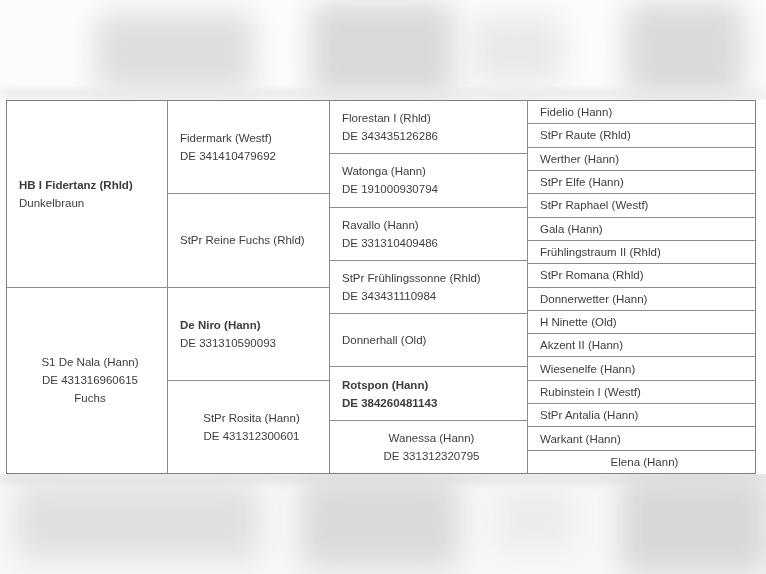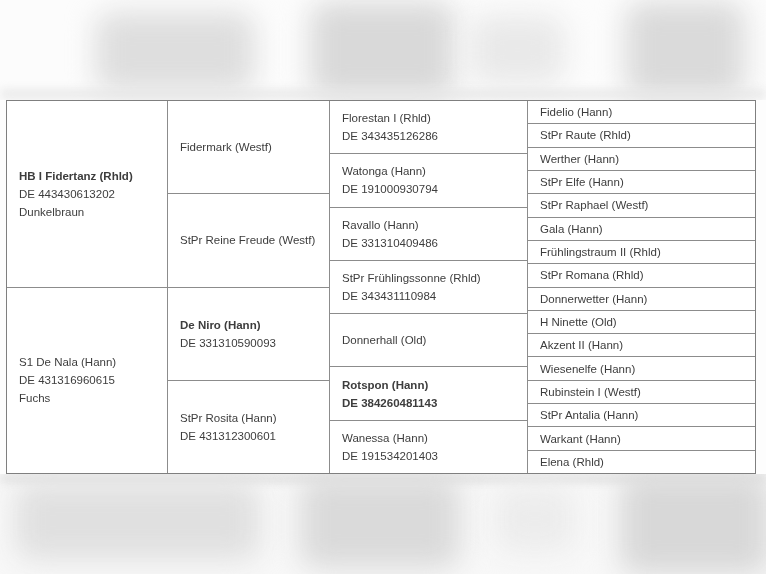--- a/index.html
+++ b/index.html
@@ -42,21 +42,21 @@
   }
   .col { display: flex; flex-direction: column; box-sizing: border-box; }
   .col:not(:last-child) { border-right: 1px solid #8c8c8c; }
   .cell {
     flex: 1 1 0; box-sizing: border-box;
     display: flex; flex-direction: column; justify-content: center;
     padding: 2px 6px 2px 12px;
     border-bottom: 1px solid #8c8c8c;
     overflow: hidden;
   }
-  .col .cell:last-child { border-bottom: none; }
+  .col .cell:last-child { border-bottom: none; text-align: center; }
   .line { white-space: normal; }
   .bold { font-weight: bold; }
 </style>
 </head>
 <body>
 
 <div class="stage">
 
   <div class="band band-top">
     <div class="blob bt1"></div>
@@ -72,36 +72,36 @@
     <div class="blob bb2"></div>
     <div class="blob bb3"></div>
     <div class="blob bb4"></div>
   </div>
 
   <div class="pedigree">
 
     <div class="col">
       <div class="cell">
         <div class="line bold">HB I Fidertanz (Rhld)</div>
-        <div class="line">DE 443430613202</div>
         <div class="line">Dunkelbraun</div>
       </div>
       <div class="cell">
         <div class="line">S1 De Nala (Hann)</div>
         <div class="line">DE 431316960615</div>
         <div class="line">Fuchs</div>
       </div>
     </div>
 
     <div class="col">
       <div class="cell">
         <div class="line">Fidermark (Westf)</div>
+        <div class="line">DE 341410479692</div>
       </div>
       <div class="cell">
-        <div class="line">StPr Reine Freude (Westf)</div>
+        <div class="line">StPr Reine Fuchs (Rhld)</div>
       </div>
       <div class="cell">
         <div class="line bold">De Niro (Hann)</div>
         <div class="line">DE 331310590093</div>
       </div>
       <div class="cell">
         <div class="line">StPr Rosita (Hann)</div>
         <div class="line">DE 431312300601</div>
       </div>
     </div>
@@ -125,21 +125,21 @@
       </div>
       <div class="cell">
         <div class="line">Donnerhall (Old)</div>
       </div>
       <div class="cell">
         <div class="line bold">Rotspon (Hann)</div>
         <div class="line bold">DE 384260481143</div>
       </div>
       <div class="cell">
         <div class="line">Wanessa (Hann)</div>
-        <div class="line">DE 191534201403</div>
+        <div class="line">DE 331312320795</div>
       </div>
     </div>
 
     <div class="col">
       <div class="cell">
         <div class="line">Fidelio (Hann)</div>
       </div>
       <div class="cell">
         <div class="line">StPr Raute (Rhld)</div>
       </div>
@@ -176,18 +176,18 @@
       <div class="cell">
         <div class="line">Rubinstein I (Westf)</div>
       </div>
       <div class="cell">
         <div class="line">StPr Antalia (Hann)</div>
       </div>
       <div class="cell">
         <div class="line">Warkant (Hann)</div>
       </div>
       <div class="cell">
-        <div class="line">Elena (Rhld)</div>
+        <div class="line">Elena (Hann)</div>
       </div>
     </div>
 
   </div>
 </div>
 
 </body></html>

